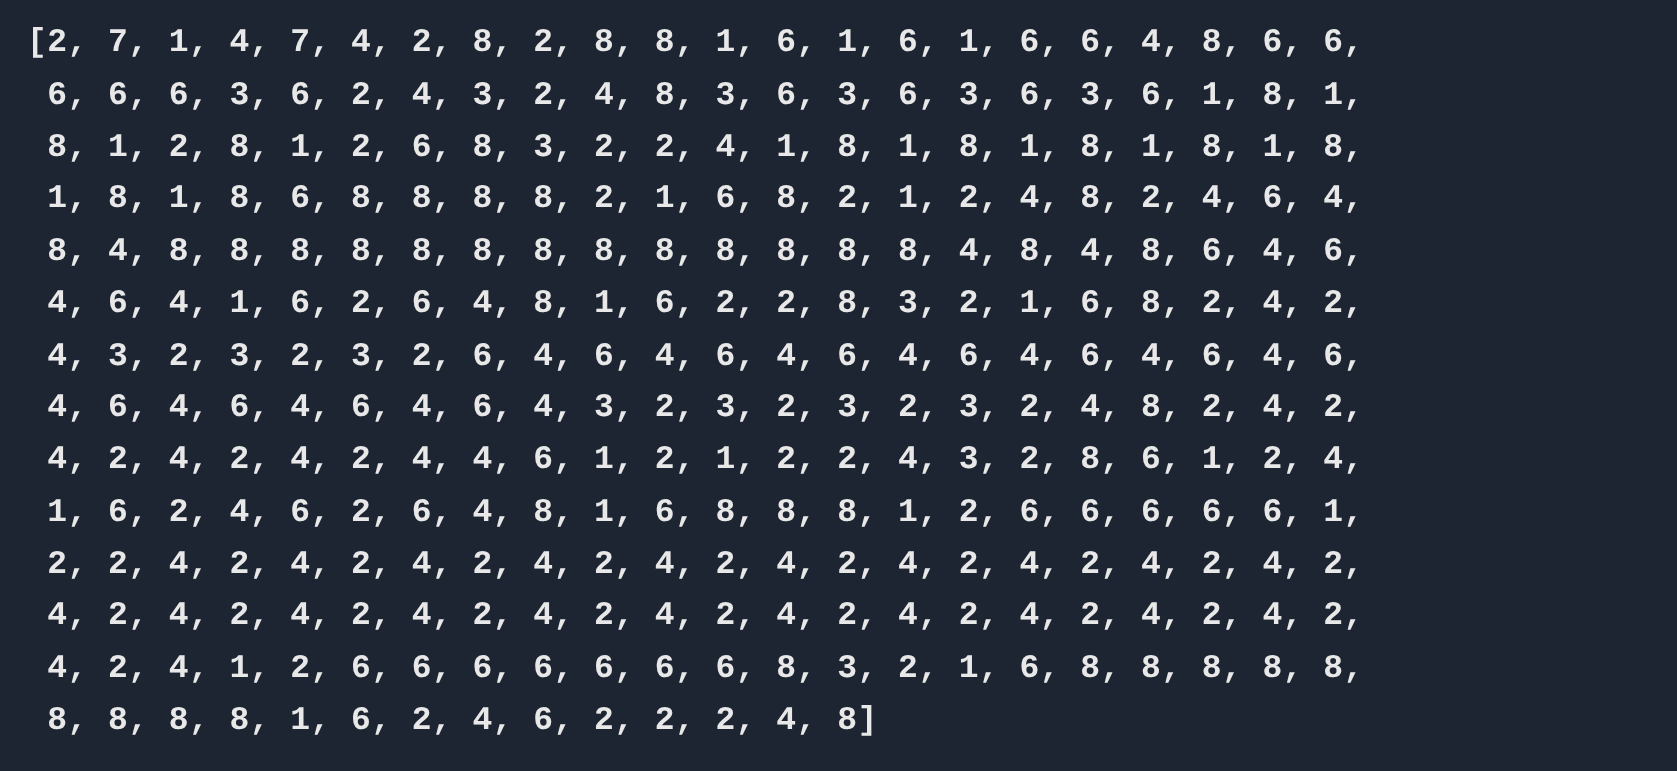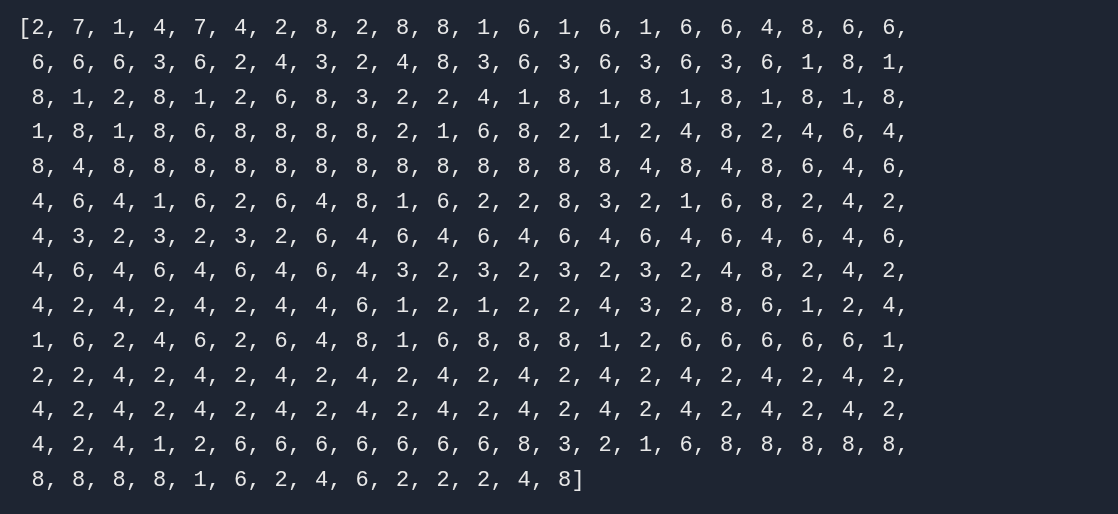--- a/index.html
+++ b/index.html
@@ -14,21 +14,21 @@
       font-family: 'Consolas', 'Monaco', 'Courier New', monospace;
       font-size: 22px;
       color: #e8e8e8;
       padding: 12px 18px;
       overflow: hidden;
       line-height: 1.58;
       letter-spacing: 0.3px;
     }
     .output-block {
       white-space: pre;
-      font-weight: normal;
+      font-weight: bold;
     }
   </style>
 </head>
 <body>
 
 <div class="output-block"><span id="array-content">[2, 7, 1, 4, 7, 4, 2, 8, 2, 8, 8, 1, 6, 1, 6, 1, 6, 6, 4, 8, 6, 6, 
  6, 6, 6, 3, 6, 2, 4, 3, 2, 4, 8, 3, 6, 3, 6, 3, 6, 3, 6, 1, 8, 1, 
  8, 1, 2, 8, 1, 2, 6, 8, 3, 2, 2, 4, 1, 8, 1, 8, 1, 8, 1, 8, 1, 8, 
  1, 8, 1, 8, 6, 8, 8, 8, 8, 2, 1, 6, 8, 2, 1, 2, 4, 8, 2, 4, 6, 4, 
  8, 4, 8, 8, 8, 8, 8, 8, 8, 8, 8, 8, 8, 8, 8, 4, 8, 4, 8, 6, 4, 6, 

